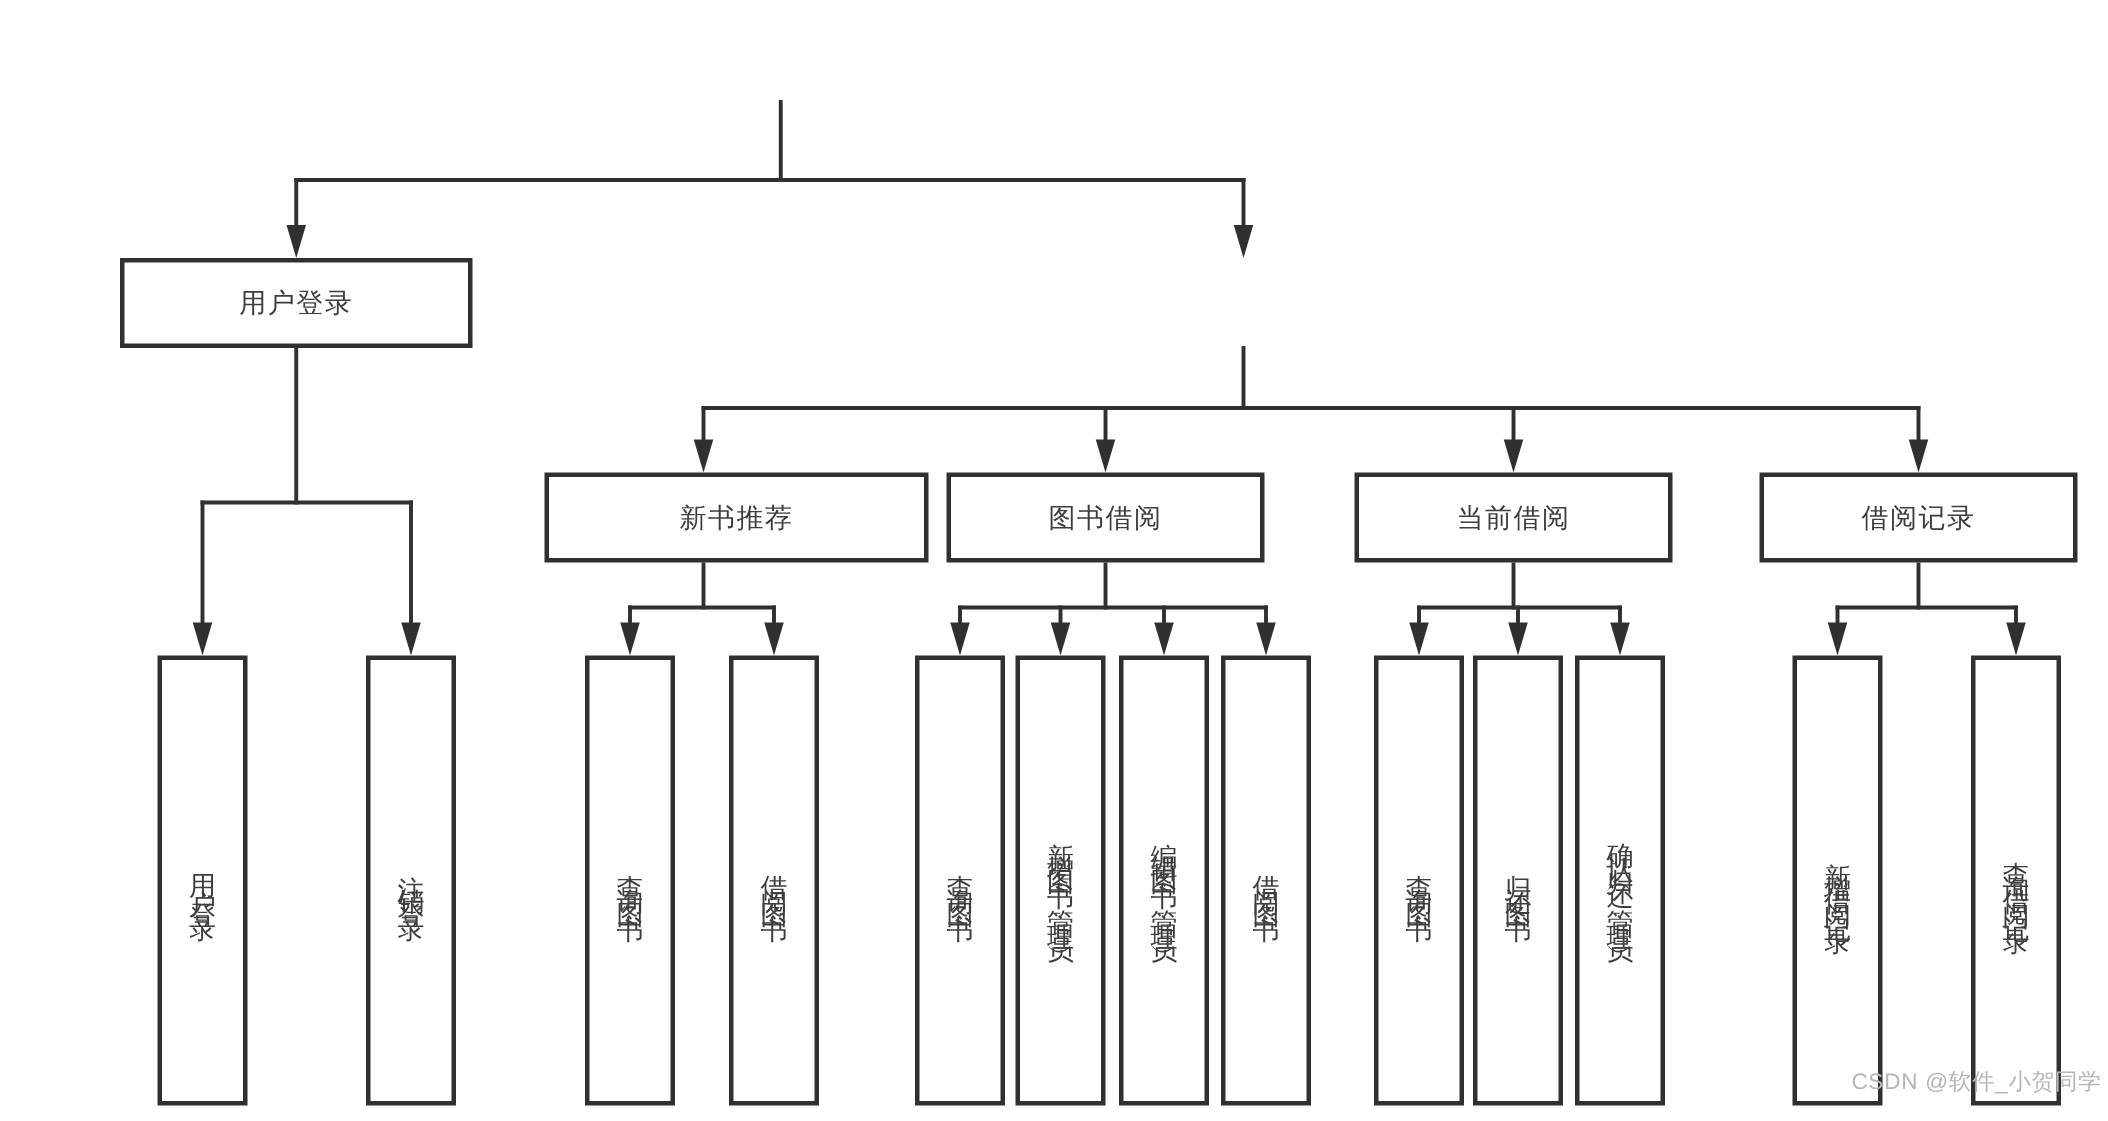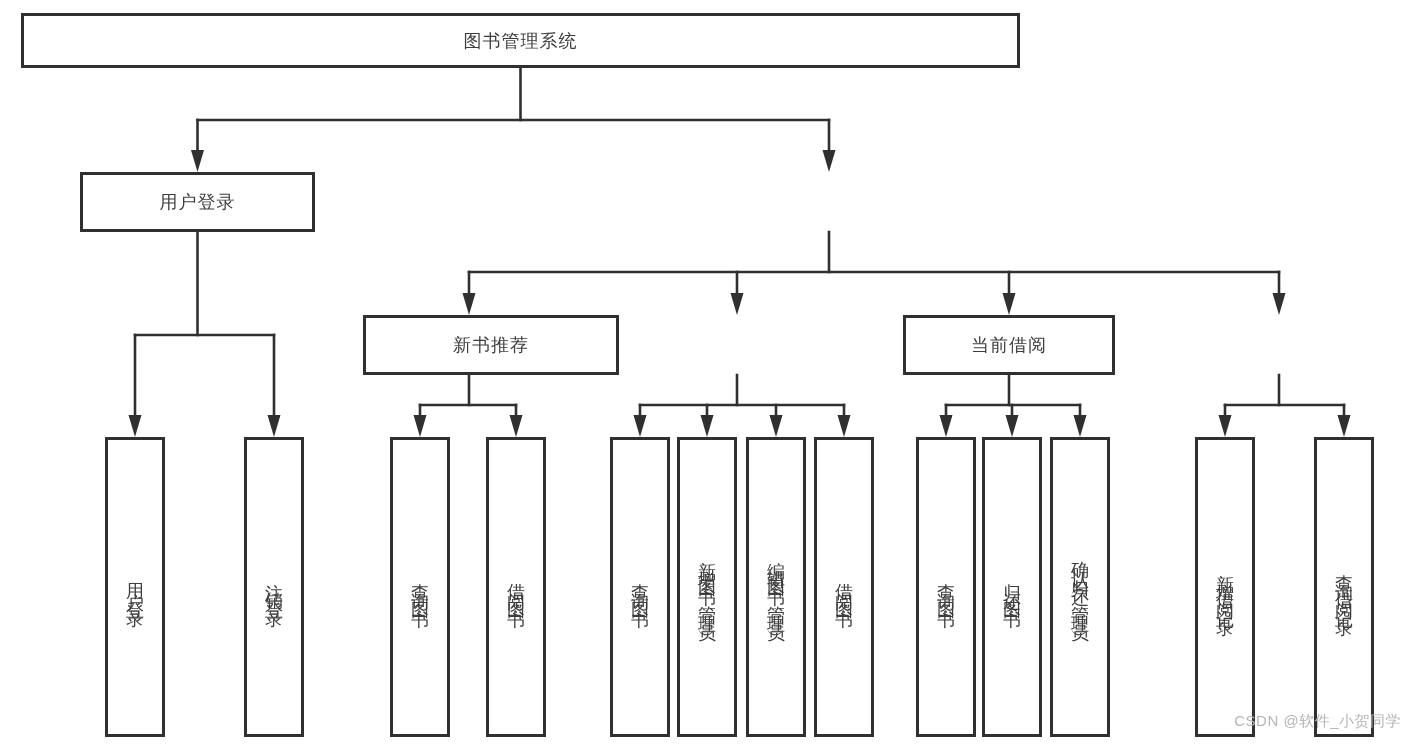--- a/index.html
+++ b/index.html
@@ -119,33 +119,36 @@
       <path d="M769.5,415 h13 L776,437 z"></path>
       <path d="M837.5,415 h13 L844,437 z"></path>
       <path d="M939.5,415 h13 L946,437 z"></path>
       <path d="M1005.5,415 h13 L1012,437 z"></path>
       <path d="M1073.5,415 h13 L1080,437 z"></path>
       <path d="M1218.5,415 h13 L1225,437 z"></path>
       <path d="M1337.5,415 h13 L1344,437 z"></path>
     </g>
   </svg>
 
-  <div class="box" style="left:21px; top:13px; width:999px; height:55px;">
-    <span>图书管理系统</span>
-  </div>
 
   <div class="box" style="left:80px; top:172px; width:235px; height:60px;">
     <span>用户登录</span>
   </div>
 
   <div class="box" style="left:363px; top:315px; width:256px; height:60px;">
     <span>新书推荐</span>
   </div>
+  <div class="box" style="left:631px; top:315px; width:212px; height:60px;">
+    <span>图书借阅</span>
+  </div>
   <div class="box" style="left:903px; top:315px; width:212px; height:60px;">
     <span>当前借阅</span>
+  </div>
+  <div class="box" style="left:1173px; top:315px; width:212px; height:60px;">
+    <span>借阅记录</span>
   </div>
 
   <div class="box vbox" style="left:105px; top:437px; width:60px; height:300px;">
     <span>用户登录</span>
   </div>
   <div class="box vbox" style="left:244px; top:437px; width:60px; height:300px;">
     <span>注销登录</span>
   </div>
 
   <div class="box vbox" style="left:390px; top:437px; width:60px; height:300px;">

